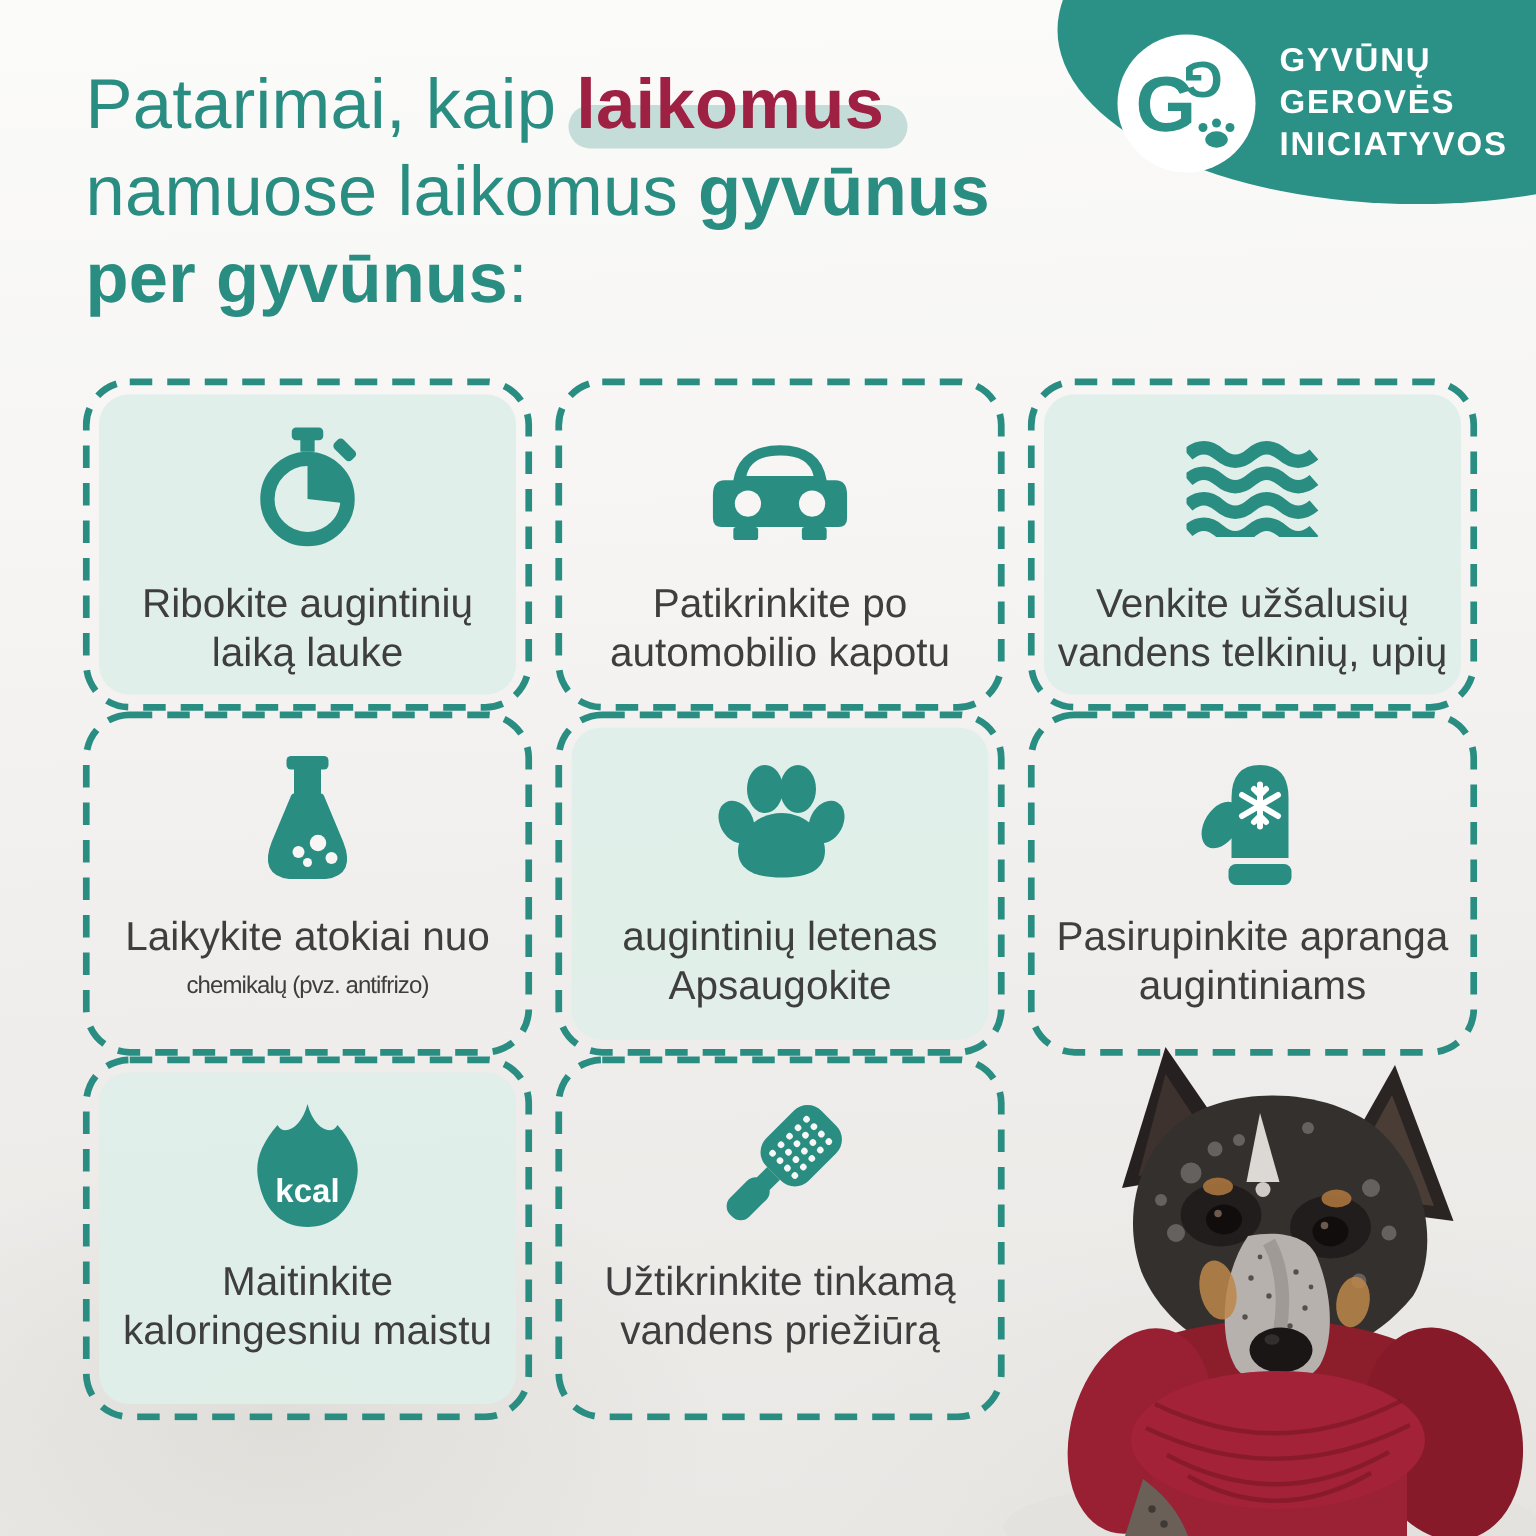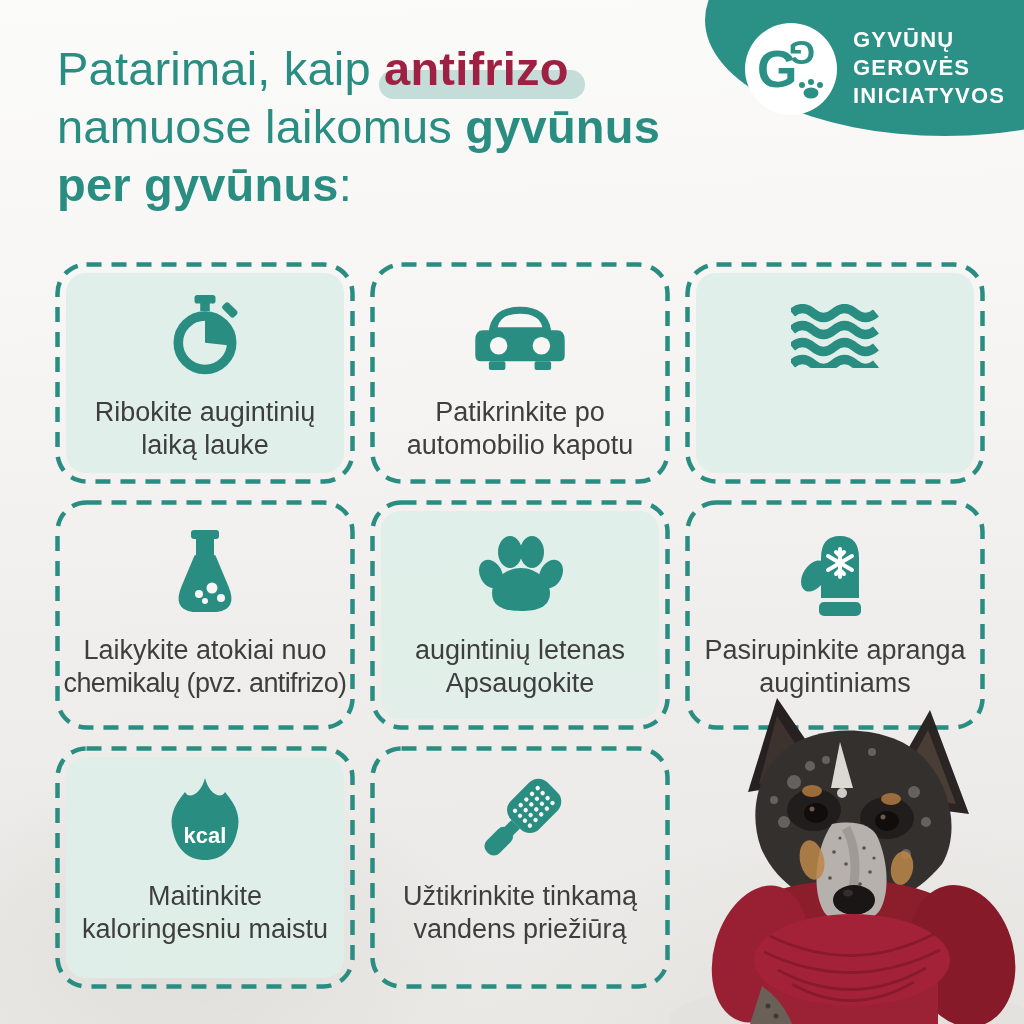--- a/index.html
+++ b/index.html
@@ -35,42 +35,42 @@
     position:absolute;left:40px;top:119px;width:92px;height:92px;
     background:#ffffff;border-radius:50%;
   }
   .logo-name{
     position:absolute;left:148px;top:122px;color:#ffffff;
     font-size:22px;line-height:28px;font-weight:700;letter-spacing:1.2px;
   }
 
   
   .grid{
-    position:absolute;left:55px;top:262px;
+    position:absolute;left:55px;top:252px;
     display:grid;grid-template-columns:repeat(3,300px);
-    grid-template-rows:222px 230px 243px;gap:16px 15px;
+    grid-template-rows:222px 230px 243px;gap:0 15px;
   }
   .card{position:relative;width:300px;display:flex;flex-direction:column;align-items:center;padding-top:28px;box-sizing:border-box;}
   .card .dash{position:absolute;inset:0;}
   .card .panel{position:absolute;inset:11px;background:rgba(223,238,233,.95);border-radius:20px;}
   .icon-wrap{position:relative;height:92px;display:flex;align-items:center;justify-content:center;margin-bottom:14px;}
   .card-text{position:relative;text-align:center;font-size:27px;line-height:33px;color:#3e3e3e;}
   .card-text .l{display:block;}
-  .card-text .small{font-size:27px;letter-spacing:-.6px;}
+  .card-text .small{font-size:16px;letter-spacing:-.6px;}
 
   
   .dog{position:absolute;left:664px;top:692px;z-index:5;}
 </style>
 </head>
 <body>
 
 <div class="canvas">
 
   <div class="title">
-    <span>Patarimai, kaip </span><span class="hl">antifrizo</span><br>
+    <span>Patarimai, kaip </span><span class="hl">laikomus</span><br>
     <span>namuose laikomus </span><b>gyvūnus</b><br>
     <b>per gyvūnus</b><span>:</span>
   </div>
 
   <div class="badge">
     <div class="logo-circle">
       <svg width="92" height="92" viewBox="0 0 92 92">
         <text x="12" y="64" font-size="52" font-weight="bold" fill="#2b9186" font-family="Liberation Sans, DejaVu Sans, sans-serif">G</text>
         <text x="46" y="42" font-size="34" font-weight="bold" fill="#2b9186" font-family="Liberation Sans, DejaVu Sans, sans-serif" transform="rotate(180 58 30)">G</text>
         <g fill="#2b9186">
@@ -135,20 +135,24 @@
           <rect x="2.5" y="2.5" width="295" height="217" rx="29" fill="none" stroke="#2a8d82" stroke-width="4.5" stroke-dasharray="15 10"></rect>
         </svg>
       <div class="panel"></div>
       <div class="icon-wrap">
         <svg width="88" height="64" viewBox="0 0 88 64" fill="none" stroke="#2a8d82" stroke-width="9">
           <path d="M1 9 q10.5 -9 21 0 t21 0 t21 0 t21 0"></path>
           <path d="M1 26 q10.5 -9 21 0 t21 0 t21 0 t21 0"></path>
           <path d="M1 43 q10.5 -9 21 0 t21 0 t21 0 t21 0"></path>
           <path d="M1 60 q10.5 -9 21 0 t21 0 t21 0 t21 0"></path>
         </svg>
+      </div>
+      <div class="card-text">
+        <span class="l">Venkite užšalusių</span>
+        <span class="l">vandens telkinių, upių</span>
       </div>
     </div>
 
     <div class="card">
       <svg class="dash" width="300" height="230">
           <rect x="2.5" y="2.5" width="295" height="225" rx="29" fill="none" stroke="#2a8d82" stroke-width="4.5" stroke-dasharray="15 10"></rect>
         </svg>
       <div class="icon-wrap">
         <svg width="72" height="88" viewBox="0 0 72 88" fill="#2a8d82">
           <rect x="22" y="0" width="28" height="9" rx="3"></rect>

